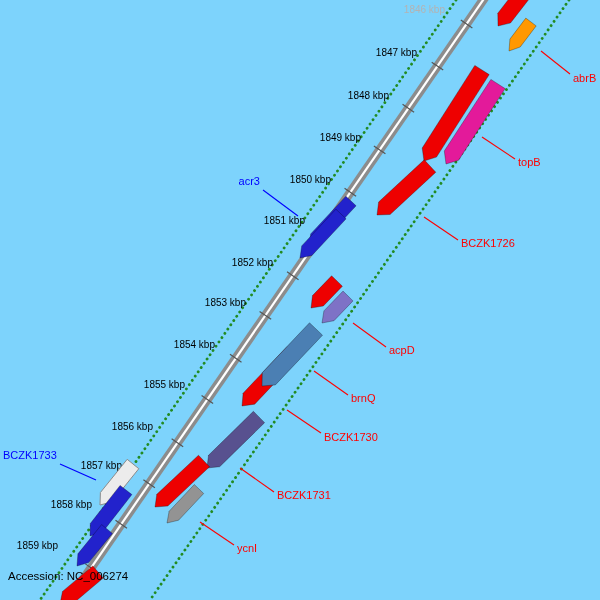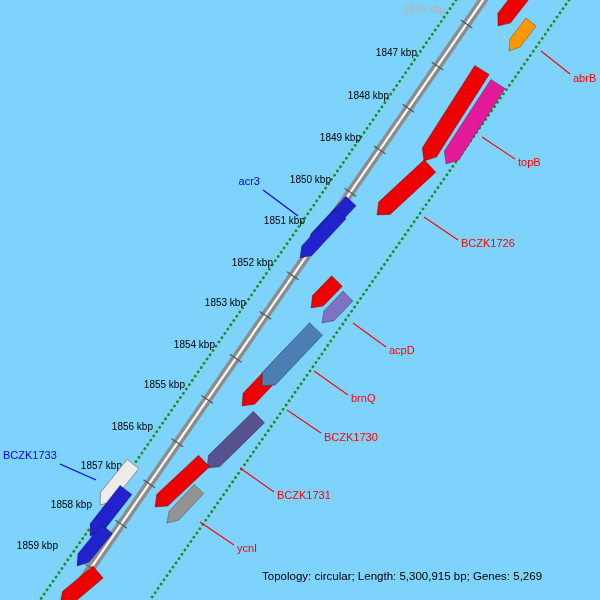--- a/index.html
+++ b/index.html
@@ -87,14 +87,14 @@
       <text x="324" y="441" font-size="11" fill="#ff0000" text-anchor="start">BCZK1730</text>
       <line x1="274" y1="492" x2="240" y2="468" stroke="#ff0000" stroke-width="1.1"></line>
       <text x="277" y="499" font-size="11" fill="#ff0000" text-anchor="start">BCZK1731</text>
       <line x1="234" y1="545" x2="200" y2="522" stroke="#ff0000" stroke-width="1.1"></line>
       <text x="237" y="552" font-size="11" fill="#ff0000" text-anchor="start">ycnI</text>
       <line x1="263" y1="190" x2="298" y2="216" stroke="#0000ff" stroke-width="1.1"></line>
       <text x="260" y="185" font-size="11" fill="#0000ff" text-anchor="end">acr3</text>
       <line x1="60" y1="464" x2="96" y2="480" stroke="#0000ff" stroke-width="1.1"></line>
       <text x="3" y="459" font-size="11" fill="#0000ff" text-anchor="start">BCZK1733</text>
     </svg>
-  <div id="footer-topology">Topology: circular; Length: 5,300,915 bp; Genes: 5,269</div>
+  <div id="footer-accession">Accession: NC_006274</div>
 </div>
 
 </body></html>

